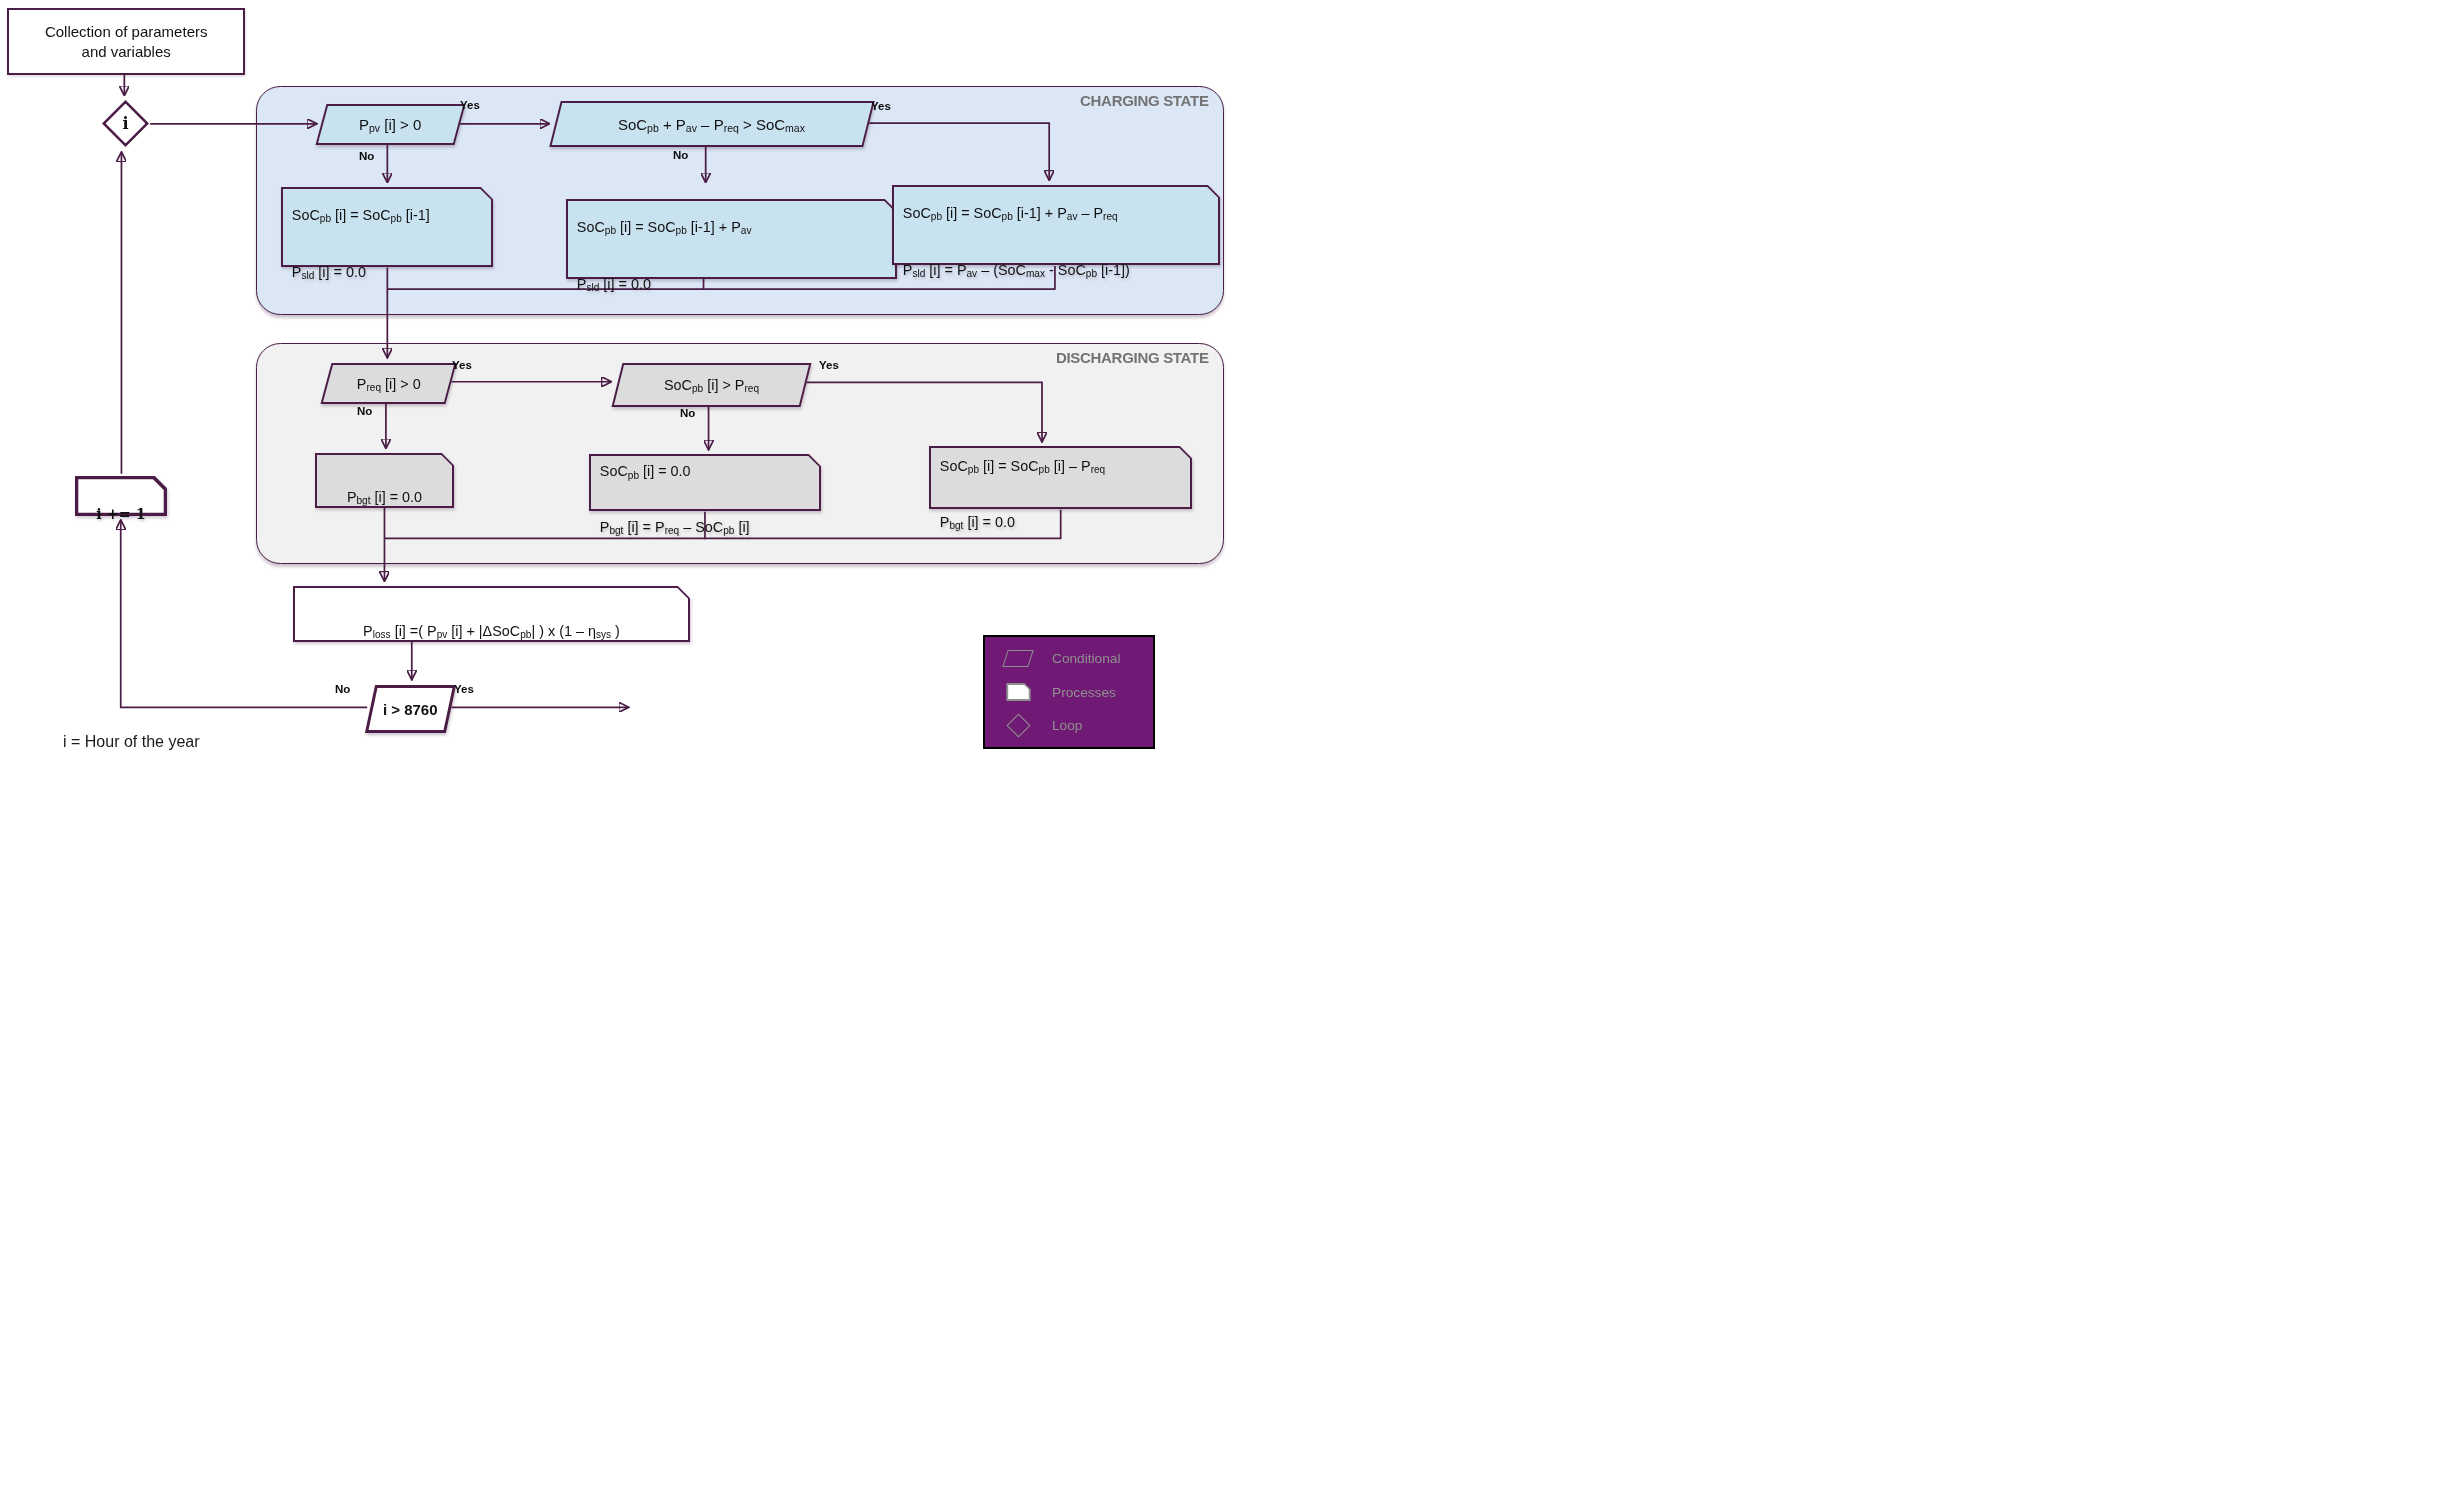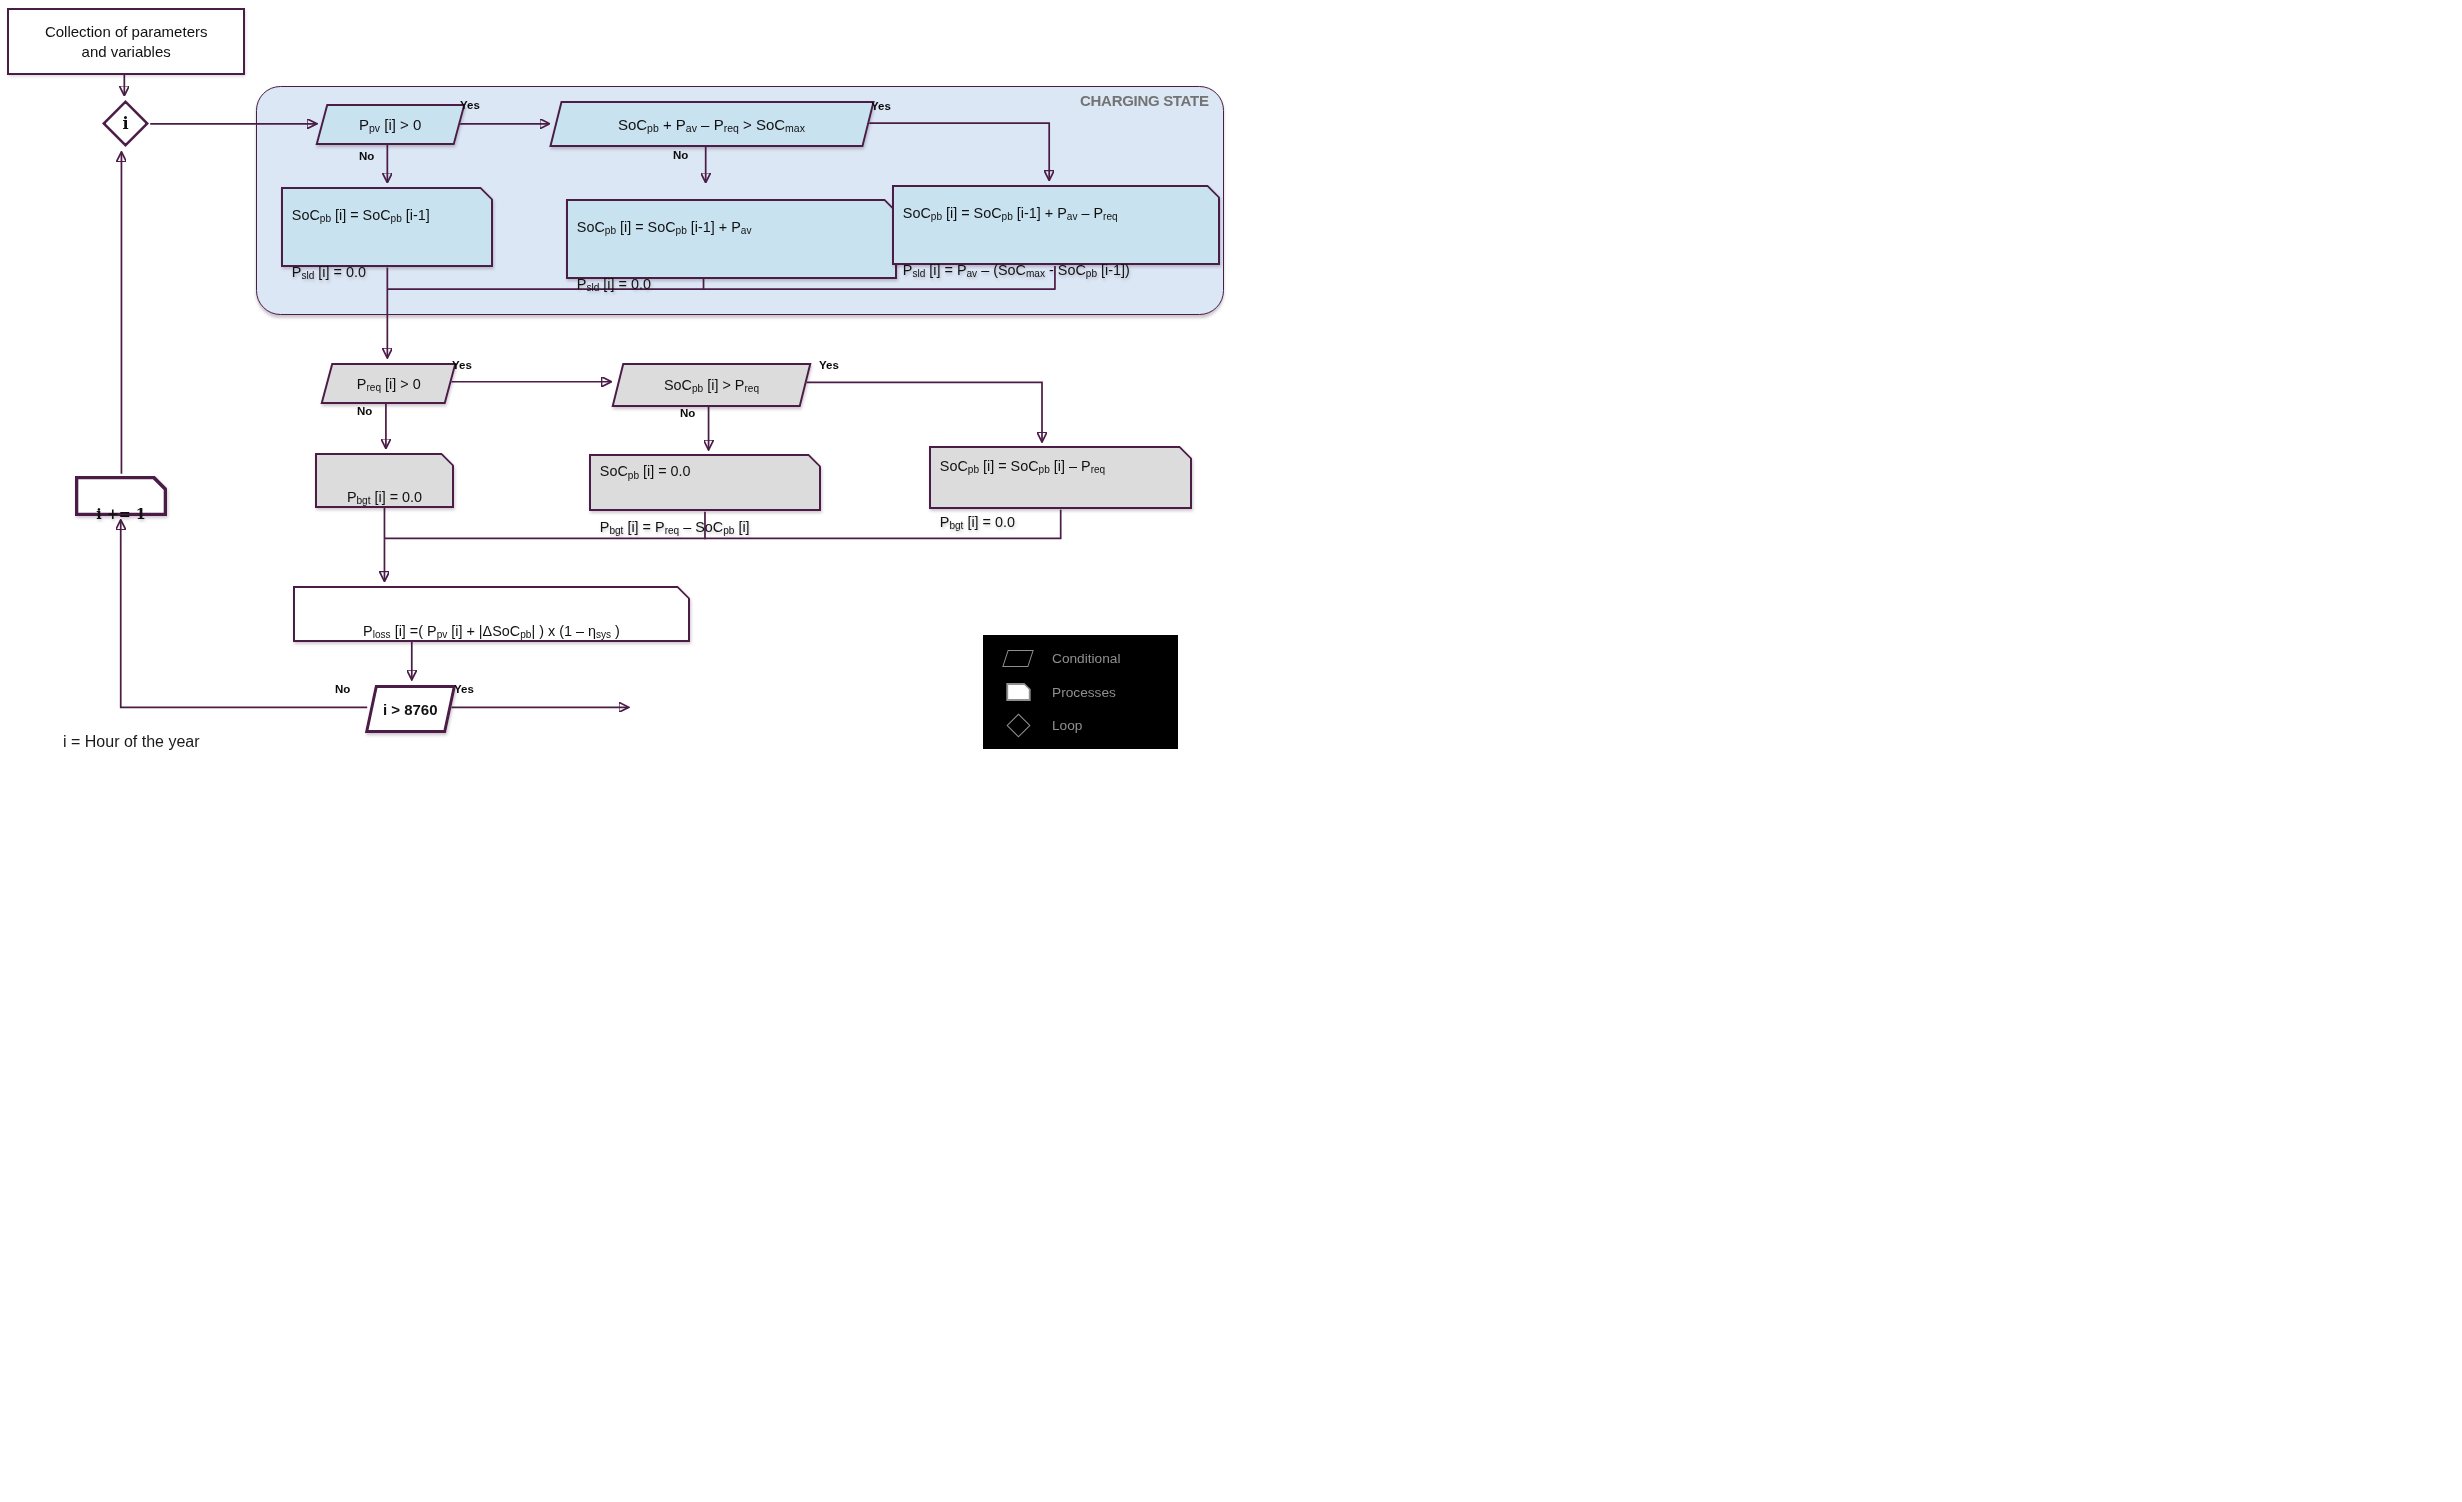--- a/index.html
+++ b/index.html
@@ -62,41 +62,44 @@
     font-family:"DejaVu Serif", serif;font-weight:bold;font-size:16px;}
 
   .lbl{position:absolute;z-index:4;font-weight:700;font-size:11.5px;color:#0a0a0a;white-space:nowrap;}
   .note{position:absolute;z-index:4;font-size:16px;color:#1a1a1a;white-space:nowrap;}
 
   .serifbold{font-family:"DejaVu Serif", serif;font-weight:bold;font-size:13.7px;}
   .boldcond{font-weight:700;font-size:12.2px;}
 
   sub{font-size:.7em;line-height:0;vertical-align:baseline;position:relative;top:.22em;}
 
-  .legend{position:absolute;z-index:3;left:983px;top:635px;width:195px;height:114px;
-    border:2.2px solid var(--legend-border);background:#000000;box-sizing:border-box;
+  .legend{position:absolute;z-index:3;left:983px;top:635px;width:172px;height:114px;
+    border:2.2px solid var(--legend-border);background:#701a75;box-sizing:border-box;
     display:flex;flex-direction:column;justify-content:space-around;padding:5.7px 0 5.7px 17px;}
   .lrow{display:flex;align-items:center;gap:17px;}
   .lshape{width:33px;display:flex;justify-content:center;align-items:center;}
   .lpara{width:24.4px;height:15px;border:1.9px solid var(--legend-gray);transform:skewX(-18deg);}
   .lproc{position:relative;width:24.4px;height:18.7px;}
   .lproc .bg{position:absolute;inset:0;background:var(--legend-gray);
     clip-path:polygon(0 0,calc(100% - 6.5px) 0,100% 6.5px,100% 100%,0 100%);}
   .lproc .fl{position:absolute;inset:1.9px;background:#fff;
     clip-path:polygon(0 0,calc(100% - 5px) 0,100% 5px,100% 100%,0 100%);}
   .ldiam{width:15px;height:15px;border:1.9px solid var(--legend-gray);transform:rotate(45deg);}
   .llabel{font-size:13.7px;color:var(--legend-gray);}
 </style>
 </head>
 <body>
 
 <div class="canvas">
 
   <div class="statebox" style="left:256px;top:86px;width:966px;height:227px;background:var(--charging-bg);">
     <div class="state-label">CHARGING STATE</div>
+  </div>
+  <div class="statebox" style="left:256px;top:343px;width:966px;height:219px;background:var(--discharging-bg);">
+    <div class="state-label">DISCHARGING STATE</div>
   </div>
 
   <svg class="wires" width="1231" height="752" viewBox="0 0 1713 1046">
     <defs>
       <marker id="ah" markerUnits="userSpaceOnUse" markerWidth="15" markerHeight="14" refX="13" refY="7" orient="auto">
         <path d="M0,0 L14,7 L0,14 z" fill="#4a1c46" stroke="none"></path>
       </marker>
     </defs>
     <path d="M173 99 V132" marker-end="url(#ah)"></path>
     <path d="M169 659 V212" marker-end="url(#ah)"></path>

